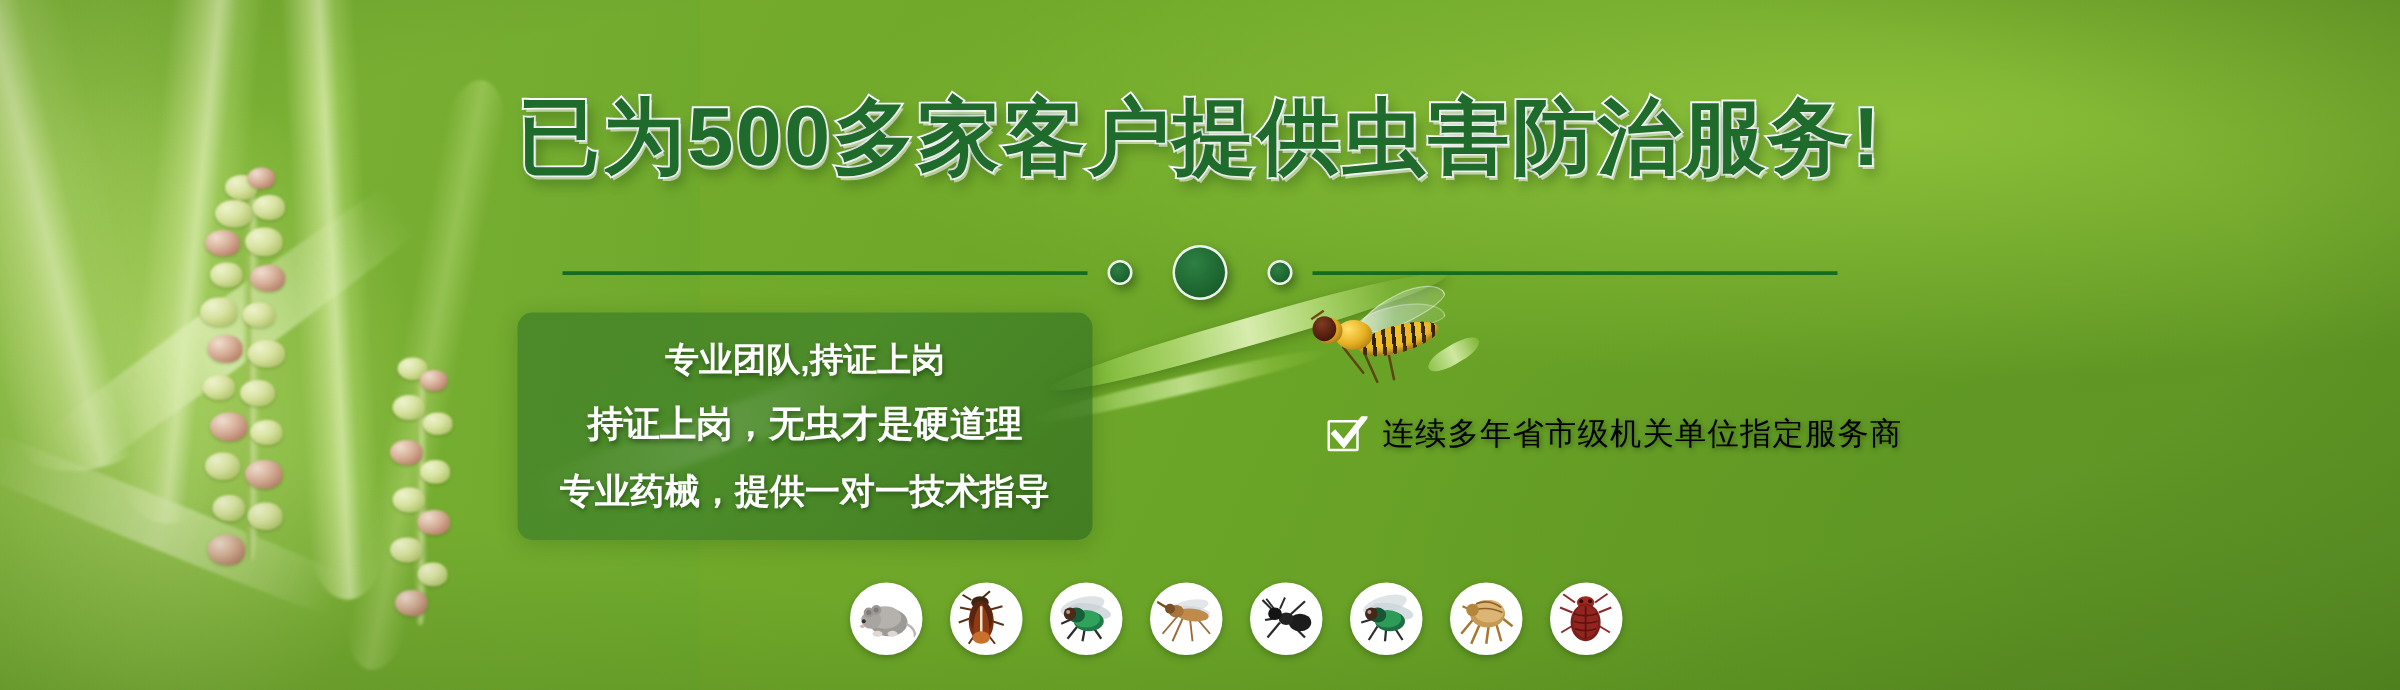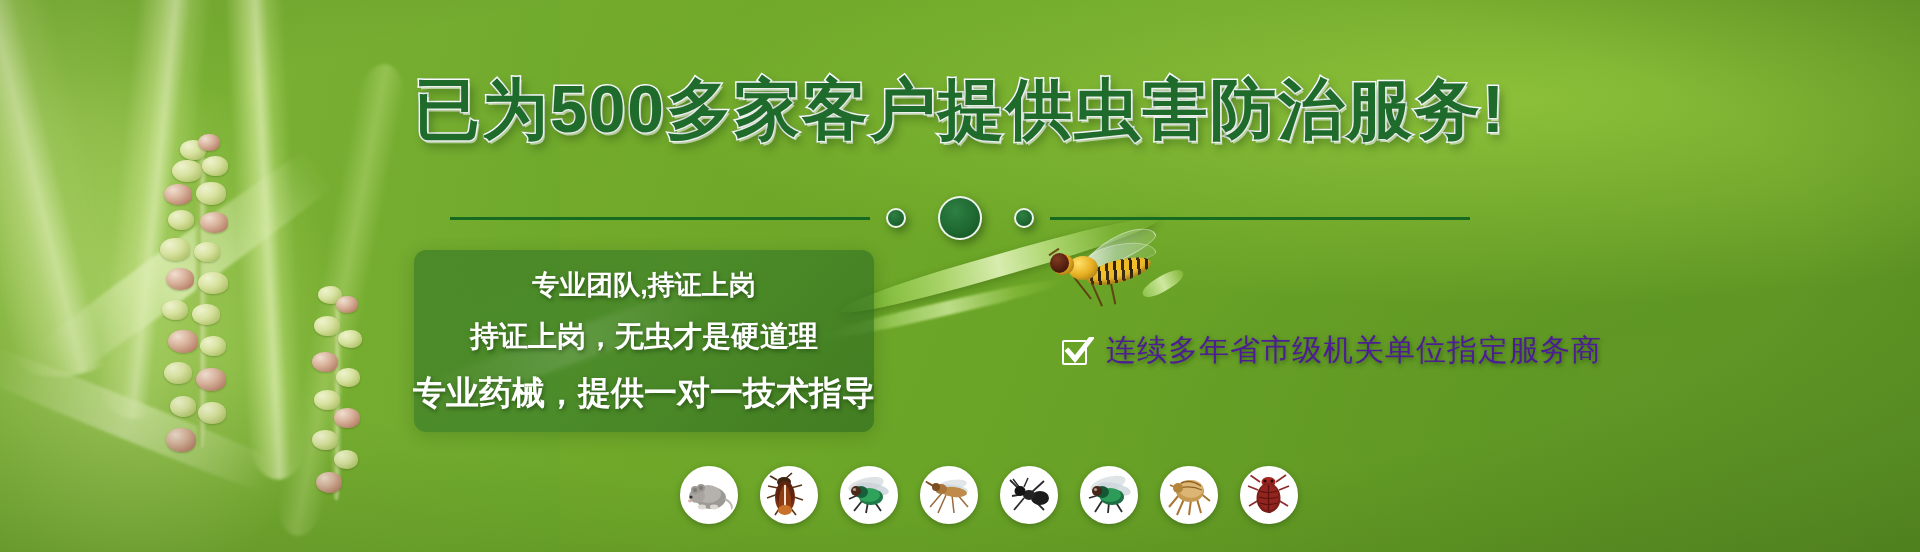--- a/index.html
+++ b/index.html
@@ -181,38 +181,38 @@
     gap:14px;
     box-shadow:0 4px 18px rgba(20,50,10,.20);
   }
   .feature-line {
     color:#ffffff; font-weight:bold; text-align:left;
     text-shadow:1px 2px 4px rgba(15,45,5,.55);
     white-space:nowrap;
   }
   .feature-line.f1 { font-size:27px; }
   .feature-line.f2 { font-size:29px; }
-  .feature-line.f3 { font-size:33px; }
+  .feature-line.f3 { font-size:28px; }
 
   
   .checklist {
     position:absolute; left:1062px; top:330px;
     display:flex; flex-direction:column; gap:28px;
   }
   .check-row { display:flex; align-items:center; gap:16px; }
   .check-box { position:relative; width:28px; height:28px; flex:0 0 auto; }
   .check-box .sq {
     position:absolute; left:0; top:3px; width:25px; height:25px;
     border:2px solid #ffffff; border-radius:2px;
   }
   .check-box .tick {
     position:absolute; left:2px; top:0px; width:30px; height:28px;
   }
   .check-label {
-    color:#4c1d95; font-size:30px; letter-spacing:1px;
+    color:#000000; font-size:25px; letter-spacing:1px;
     text-shadow:1px 2px 4px rgba(15,45,5,.5);
     white-space:nowrap;
   }
 
   
   .pests {
     position:absolute; left:680px; top:466px;
     display:flex; gap:22px;
   }
   .pest {

